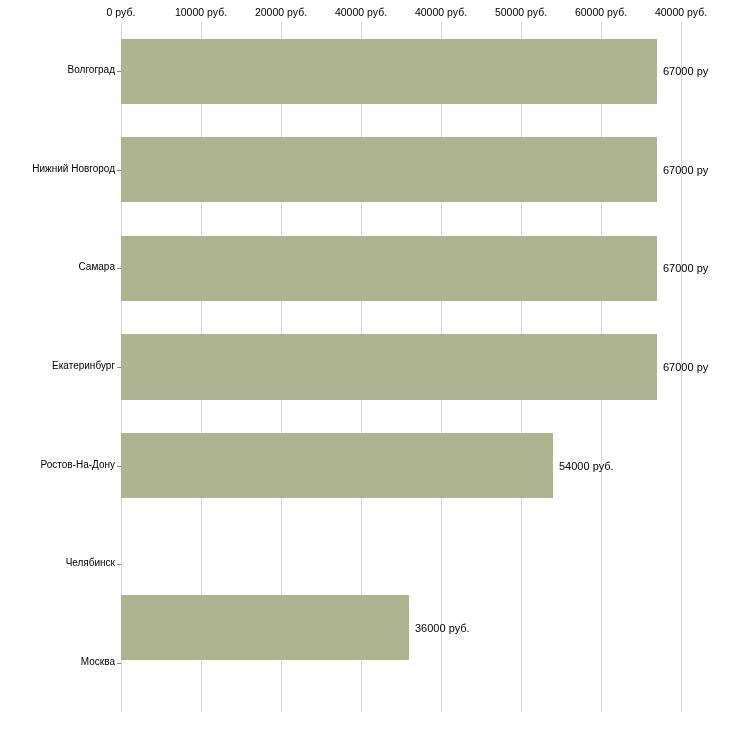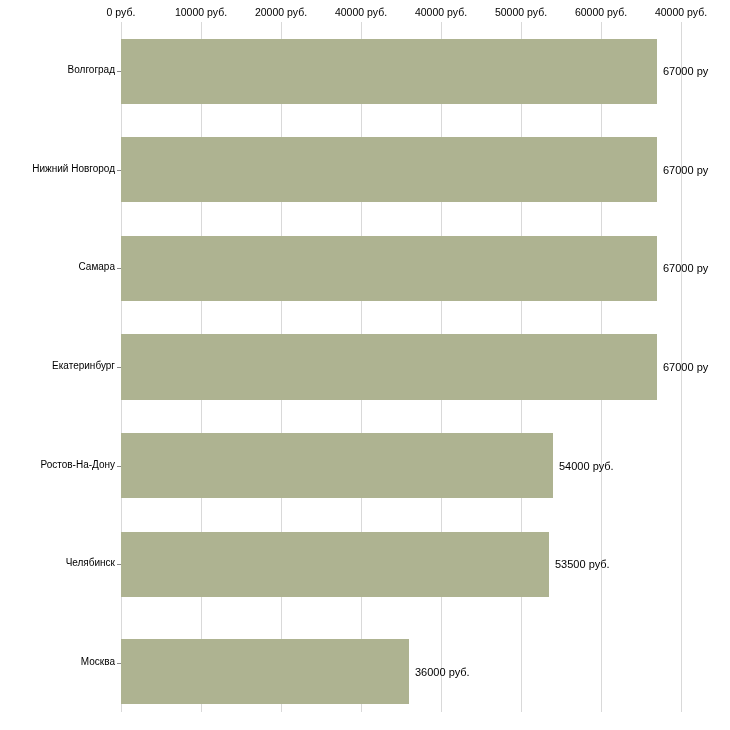--- a/index.html
+++ b/index.html
@@ -140,25 +140,21 @@
         <div class="bar-value" style="left: 542px;">67000 ру</div>
       </div>
       <div class="bar-row" style="top: 312.471px; height: 65.0571px;">
         <div class="bar" style="width: 536px; background: rgb(174, 179, 145);"></div>
         <div class="bar-value" style="left: 542px;">67000 ру</div>
       </div>
       <div class="bar-row" style="top: 411.043px; height: 65.0571px; text-align: center;">
         <div class="bar" style="width: 432px; background: rgb(174, 179, 145);"></div>
         <div class="bar-value" style="left: 438px;">54000 руб.</div>
       </div>
-      <div class="bar-row" style="top: 509.614px; height: 65.0571px;">
-        <div class="bar" style="width: 428px; background: rgb(174, 179, 145);"></div>
-        <div class="bar-value" style="left: 434px;">53500 руб.</div>
-      </div>
-      <div class="bar-row" style="top: 617px; height: 65.0571px;">
+      <div class="bar-row" style="top: 573px; height: 65.0571px;">
         <div class="bar" style="width: 288px; background: rgb(174, 179, 145);"></div>
         <div class="bar-value" style="left: 294px;">36000 руб.</div>
       </div>
     </div>
 
 <div class="tick-mark" style="top: 71.2857px;"></div>
     <div class="tick-mark" style="top: 169.857px;"></div>
     <div class="tick-mark" style="top: 268.429px;"></div>
     <div class="tick-mark" style="top: 367px;"></div>
     <div class="tick-mark" style="top: 465.571px;"></div>

